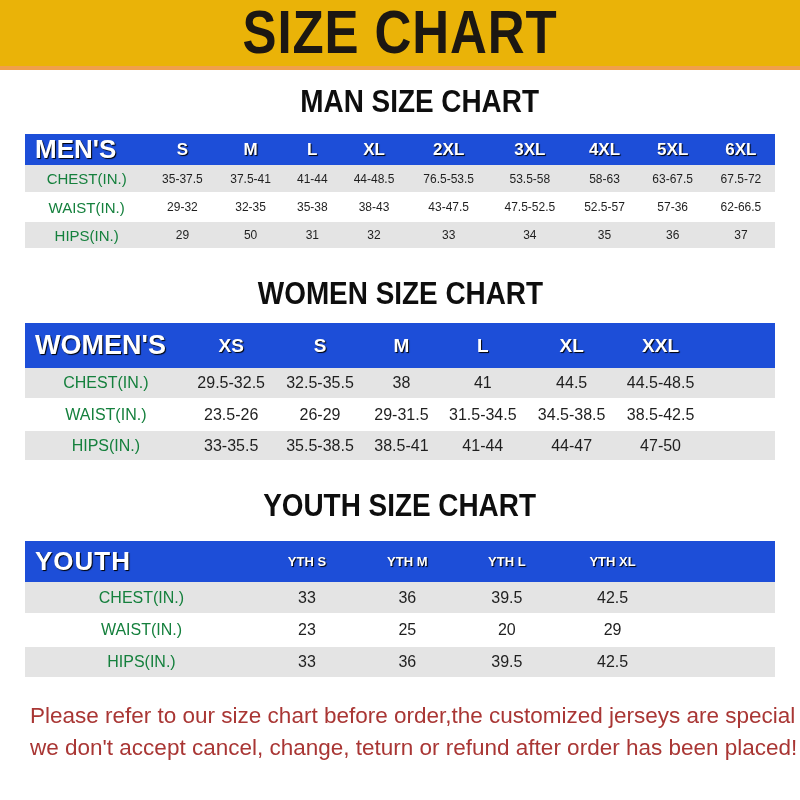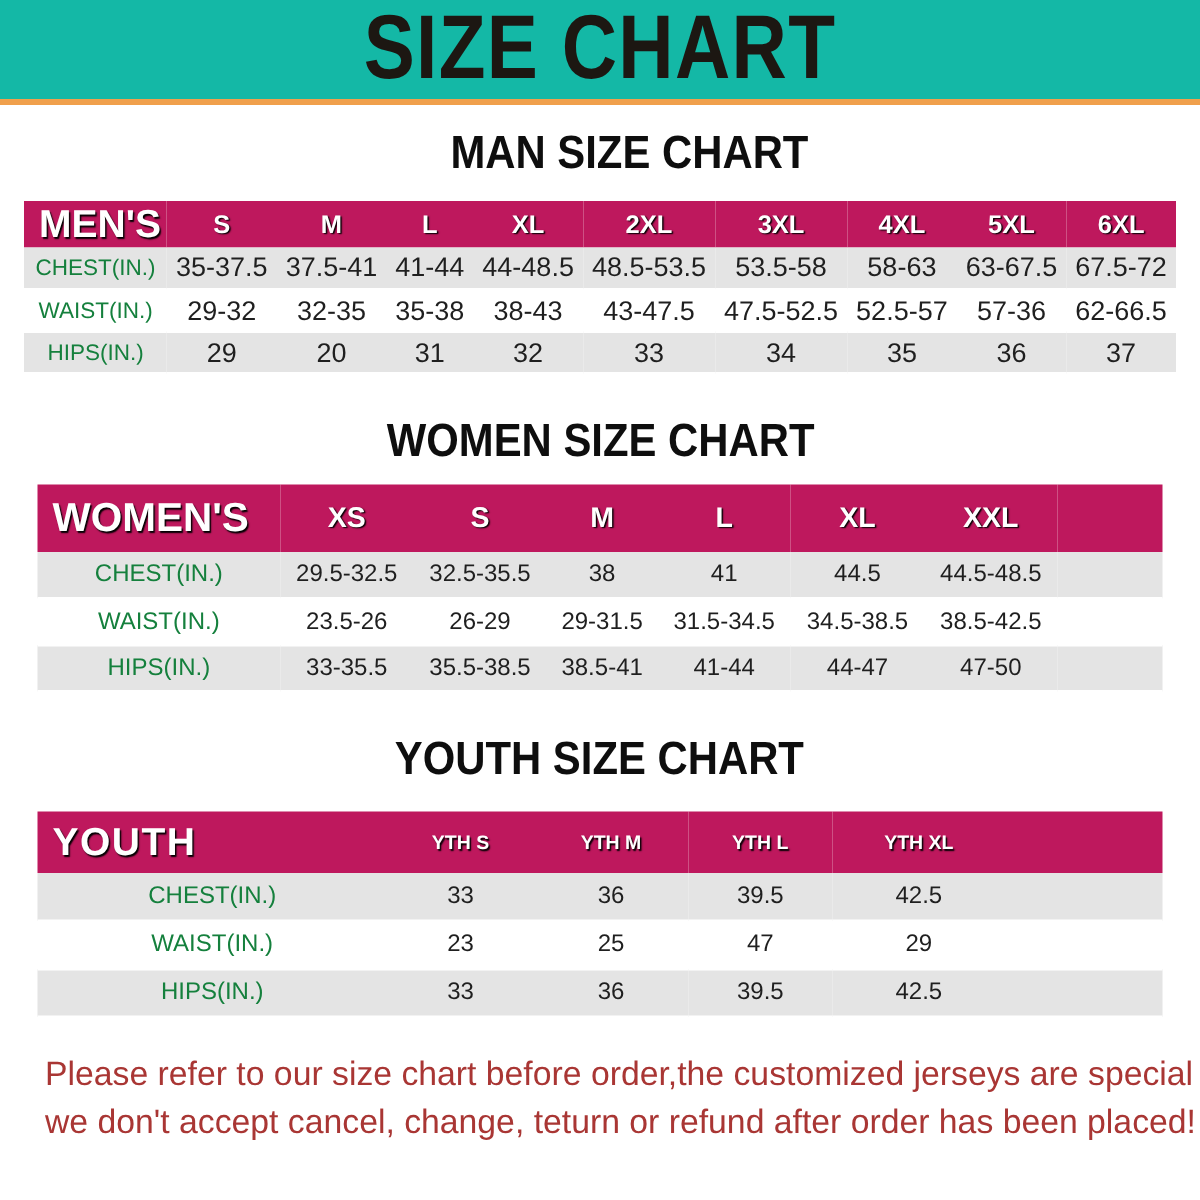--- a/index.html
+++ b/index.html
@@ -6,21 +6,21 @@
   html, body {
     margin: 0; padding: 0;
     width: 800px; height: 800px;
     background: #ffffff;
     font-family: "Liberation Sans", sans-serif;
     overflow: hidden;
   }
   
   .banner {
     width: 800px; height: 70px;
-    background: #14b8a6;
+    background: #eab308;
     border-bottom: 4px solid #F0A04C;
     display: flex; align-items: center; justify-content: center;
   }
   .banner-title {
     font-size: 58px;
     font-weight: bold;
     color: #1c1712;
     letter-spacing: 1px;
     transform: scaleX(0.88) scaleY(1.04);
     white-space: nowrap;
@@ -46,21 +46,21 @@
   .heading-youth { margin-top: 27px;  margin-bottom: 18px; }
 
   
   table.size-table {
     width: 750px;
     margin: 0 auto;
     border-collapse: collapse;
     table-layout: auto;
   }
   table.size-table thead tr {
-    background: #be185d;
+    background: #1d4ed8;
     margin-top: 48px;
   }
   table.size-table th {
     color: #ffffff;
     font-weight: bold;
     text-align: center;
     padding: 0 4px;
     white-space: nowrap;
     text-shadow: 1px 1px 1px #000000;
   }
@@ -76,21 +76,21 @@
     white-space: nowrap;
     padding: 0 6px;
     border-bottom: 2px solid #ffffff;
   }
   table.size-table td.row-label {
     color: #15803d;
   }
   
   table.men th { height: 31px; font-size: 17px; }
   table.men th.tbl-label { font-size: 26px; }
-  table.men td { height: 28px; font-size: 18px; }
+  table.men td { height: 28px; font-size: 12px; }
   table.men td.row-label { font-size: 15px; }
   
   table.women th { height: 45px; font-size: 19px; }
   table.women th.tbl-label { font-size: 27px; }
   table.women td { height: 31px; font-size: 16px; }
   table.women .filler { width: 70px; }
   
   table.youth th { height: 41px; font-size: 13px; }
   table.youth th.tbl-label { font-size: 26px; letter-spacing: 1px; }
   table.youth td { height: 32px; font-size: 16px; }
@@ -135,42 +135,42 @@
           <th>6XL</th>
         </tr>
       </thead>
       <tbody>
         <tr>
           <td class="row-label">CHEST(IN.)</td>
           <td>35-37.5</td>
           <td>37.5-41</td>
           <td>41-44</td>
           <td>44-48.5</td>
-          <td>48.5-53.5</td>
+          <td>76.5-53.5</td>
           <td>53.5-58</td>
           <td>58-63</td>
           <td>63-67.5</td>
           <td>67.5-72</td>
         </tr>
         <tr>
           <td class="row-label">WAIST(IN.)</td>
           <td>29-32</td>
           <td>32-35</td>
           <td>35-38</td>
           <td>38-43</td>
           <td>43-47.5</td>
           <td>47.5-52.5</td>
           <td>52.5-57</td>
           <td>57-36</td>
           <td>62-66.5</td>
         </tr>
         <tr>
           <td class="row-label">HIPS(IN.)</td>
           <td>29</td>
-          <td>20</td>
+          <td>50</td>
           <td>31</td>
           <td>32</td>
           <td>33</td>
           <td>34</td>
           <td>35</td>
           <td>36</td>
           <td>37</td>
         </tr>
       </tbody>
     </table>
@@ -245,21 +245,21 @@
           <td>33</td>
           <td>36</td>
           <td>39.5</td>
           <td>42.5</td>
           <td class="filler"></td>
         </tr>
         <tr>
           <td class="row-label">WAIST(IN.)</td>
           <td>23</td>
           <td>25</td>
-          <td>47</td>
+          <td>20</td>
           <td>29</td>
           <td class="filler"></td>
         </tr>
         <tr>
           <td class="row-label">HIPS(IN.)</td>
           <td>33</td>
           <td>36</td>
           <td>39.5</td>
           <td>42.5</td>
           <td class="filler"></td>

